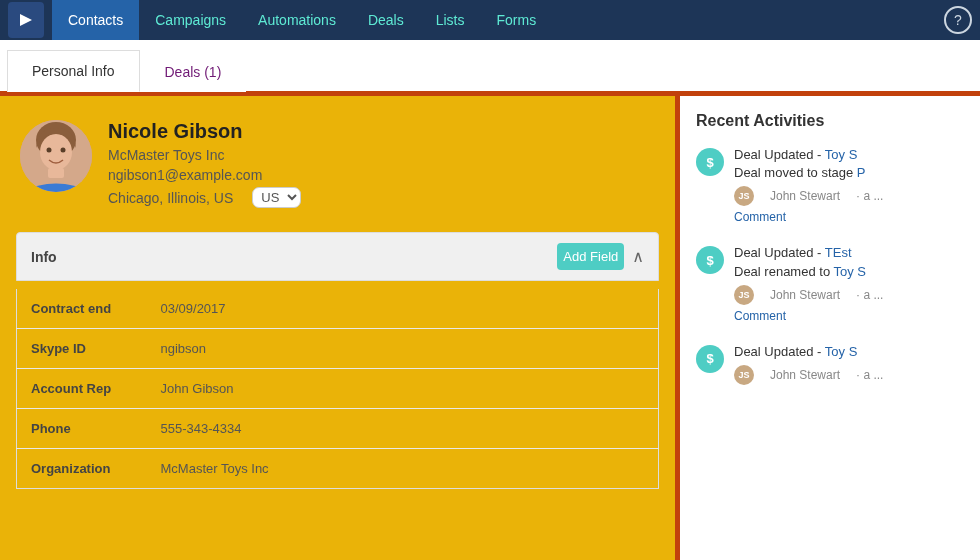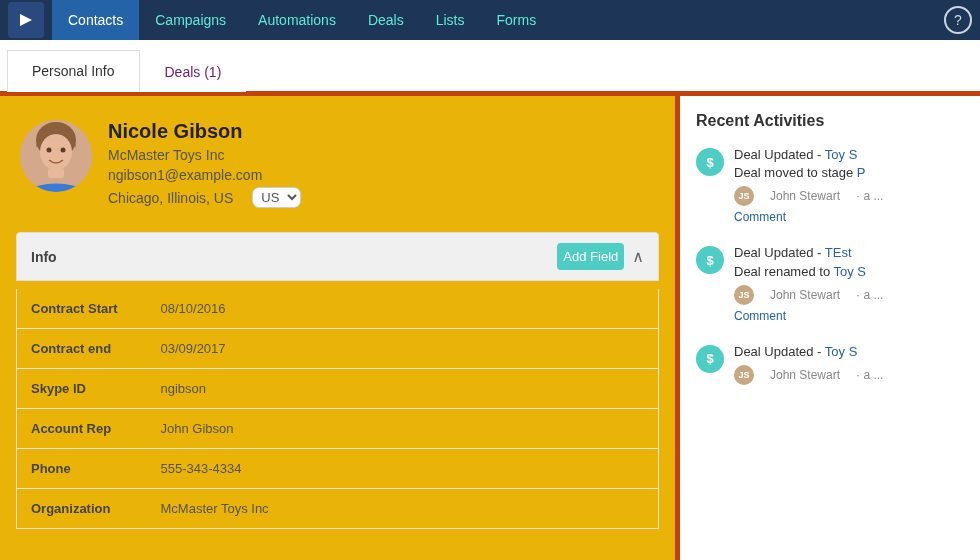--- a/index.html
+++ b/index.html
@@ -180,24 +180,20 @@
       <div class="info-header">
         <span class="info-title">Info</span>
         <div class="info-actions">
           <button class="add-field-btn">Add Field</button>
           <button class="collapse-btn">∧</button>
         </div>
       </div>
       <table class="info-table">
         <tbody>
           <tr>
-            <td>Contract Start</td>
-            <td>08/10/2016</td>
-          </tr>
-          <tr>
             <td>Contract end</td>
             <td>03/09/2017</td>
           </tr>
           <tr>
             <td>Skype ID</td>
             <td>ngibson</td>
           </tr>
           <tr>
             <td>Account Rep</td>
             <td>John Gibson</td>

